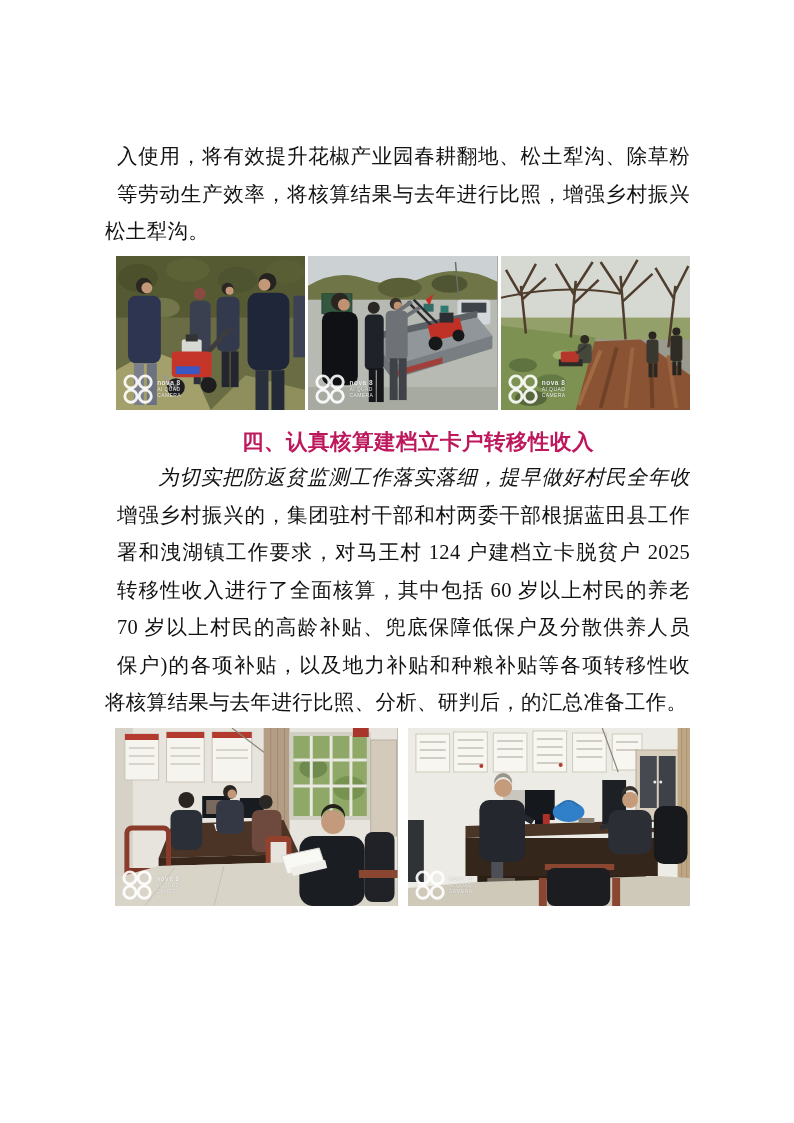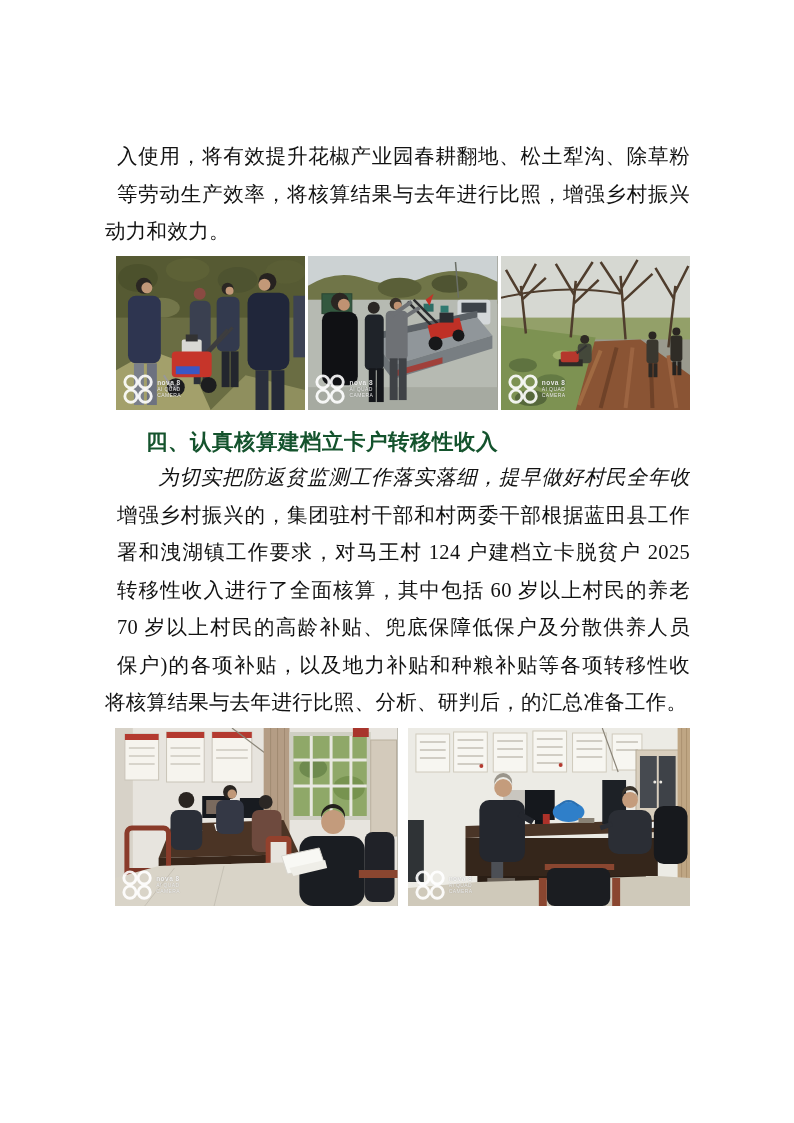--- a/index.html
+++ b/index.html
@@ -7,21 +7,21 @@
     position:relative;width:794px;height:1123px;background:#ffffff;
     overflow:hidden;margin:0 auto;color:#121212;
     font-family:"Liberation Serif","DejaVu Serif",serif;
   }
   
   .paragraph-top{position:absolute;left:105px;top:138px;width:585px;}
   .section-heading{
     position:absolute;left:105px;top:423px;width:585px;height:38px;line-height:38px;
     font-family:"Liberation Sans","DejaVu Sans",sans-serif;
     font-weight:700;font-size:21.5px;padding-left:41px;box-sizing:border-box;
-    letter-spacing:0.5px;color:#14532d;
+    letter-spacing:0.5px;color:#be185d;text-align:center;
   }
   .paragraph-body{position:absolute;left:105px;top:459px;width:585px;}
   .line{
     height:37.5px;line-height:37.5px;font-size:20.5px;
     letter-spacing:0.3px;white-space:nowrap;
     text-align:justify;
   }
   .line.full{text-align-last:justify;white-space:normal;overflow:hidden;margin-left:12px;}
   .line.last{text-align-last:left;}
   .line.indent{text-indent:41px;font-style:italic;}
@@ -41,21 +41,21 @@
   .wm-caption{font-size:5px;letter-spacing:0.4px;}
 </style>
 </head>
 <body>
 
 <div class="page">
 
   <div class="paragraph-top">
     <div class="line full">入使用，将有效提升花椒产业园春耕翻地、松土犁沟、除草粉碎</div>
     <div class="line full">等劳动生产效率，将核算结果与去年进行比照，增强乡村振兴的</div>
-    <div class="line last">动力和效力。</div>
+    <div class="line last">松土犁沟。</div>
   </div>
 
   <div class="photo-strip-top">
 
     <div class="photo">
       <svg viewBox="0 0 190 155" preserveAspectRatio="none">
         <rect x="0" y="0" width="190" height="155" fill="#6a6d43"></rect>
         <rect x="0" y="0" width="190" height="62" fill="#565a33"></rect>
         <g>
           <ellipse cx="22" cy="22" rx="20" ry="14" fill="#4c512c"></ellipse>

